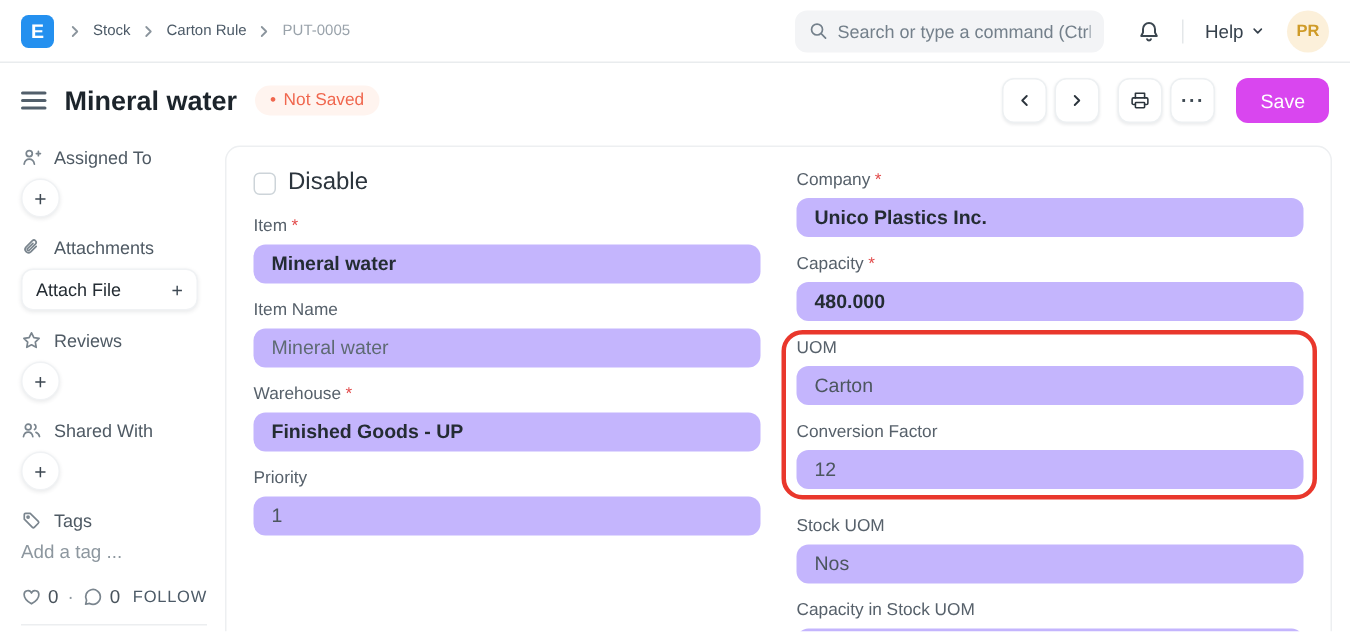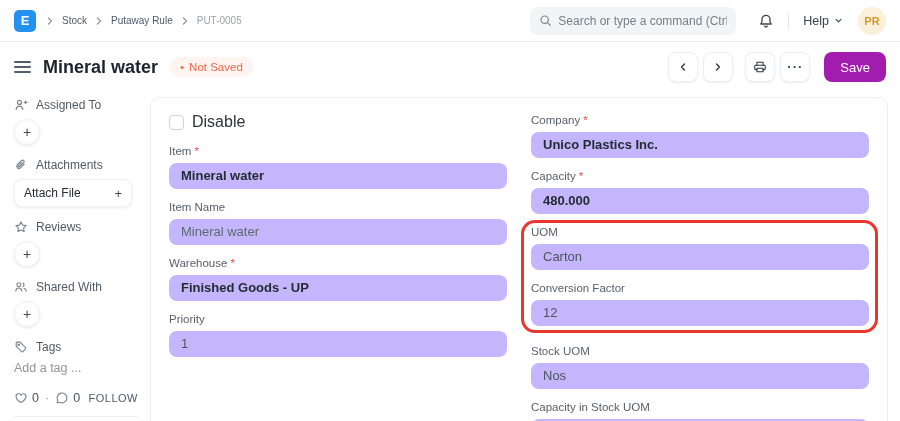--- a/index.html
+++ b/index.html
@@ -39,21 +39,21 @@
   .status-pill { margin-left:12px; background:#fff4ef; color:#f0674e; font-size:11.5px;
     font-weight:500; padding:4px 10px; border-radius:12px; display:flex; align-items:center;
     gap:5px; }
   .head-actions { margin-left:auto; display:flex; align-items:center; gap:5px; }
   .icon-btn { width:30px; height:30px; background:#fff; border:1px solid #edf0f2;
     box-shadow:0 1px 2px rgba(25,39,52,.08); border-radius:8px; display:flex;
     align-items:center; justify-content:center; color:#2c353d; cursor:pointer; }
   .icon-btn.gap { margin-left:7px; }
   .more-dots { font-size:13px; font-weight:bold; letter-spacing:1px; color:#3c4750;
     line-height:10px; }
-  .save-btn { height:30px; padding:0 16px; margin-left:9px; background:#a21caf; color:#fff;
+  .save-btn { height:30px; padding:0 16px; margin-left:9px; background:#d946ef; color:#fff;
     border:none; border-radius:8px; font-size:13px; font-weight:500; cursor:pointer;
     font-family:inherit; }
 
   
   .content { display:flex; height:329px; overflow:hidden; }
 
   
   .sidebar { width:150px; flex-shrink:0; padding:6px 14px 12px 14px; position:relative;
     font-size:12px; color:#4f5a64; }
   .side-head { display:flex; align-items:center; gap:8px; height:14px; margin-bottom:7px;
@@ -110,21 +110,21 @@
       <svg width="12" height="12" viewBox="0 0 16 16" fill="none" stroke="currentColor" stroke-width="1.6" stroke-linecap="round" stroke-linejoin="round">
           <path d="M6 4l4 4-4 4"></path>
         </svg>
     </span>
     <span class="crumb">Stock</span>
     <span class="crumb-sep">
       <svg width="12" height="12" viewBox="0 0 16 16" fill="none" stroke="currentColor" stroke-width="1.6" stroke-linecap="round" stroke-linejoin="round">
           <path d="M6 4l4 4-4 4"></path>
         </svg>
     </span>
-    <span class="crumb">Putaway Rule</span>
+    <span class="crumb">Carton Rule</span>
     <span class="crumb-sep">
       <svg width="12" height="12" viewBox="0 0 16 16" fill="none" stroke="currentColor" stroke-width="1.6" stroke-linecap="round" stroke-linejoin="round">
           <path d="M6 4l4 4-4 4"></path>
         </svg>
     </span>
     <span class="crumb last">PUT-0005</span>
   </div>
 
   <div class="nav-right">
     <div class="searchbar">

